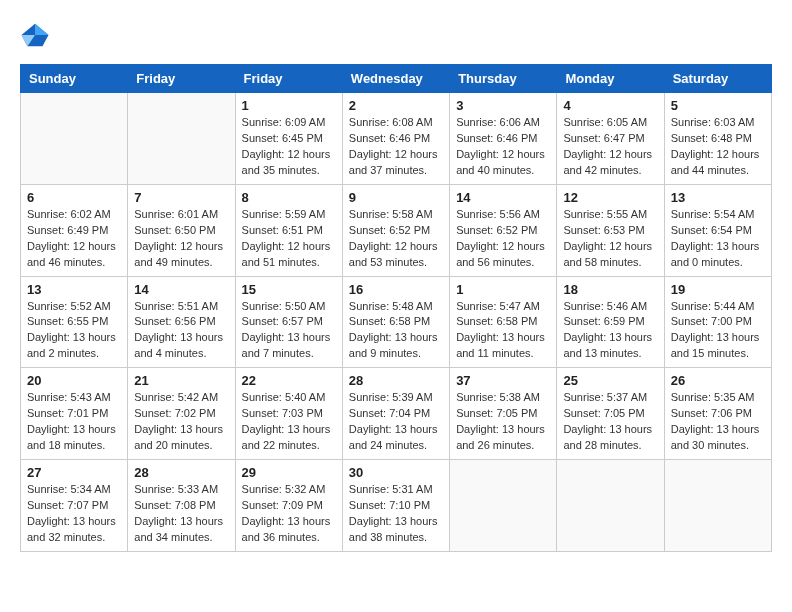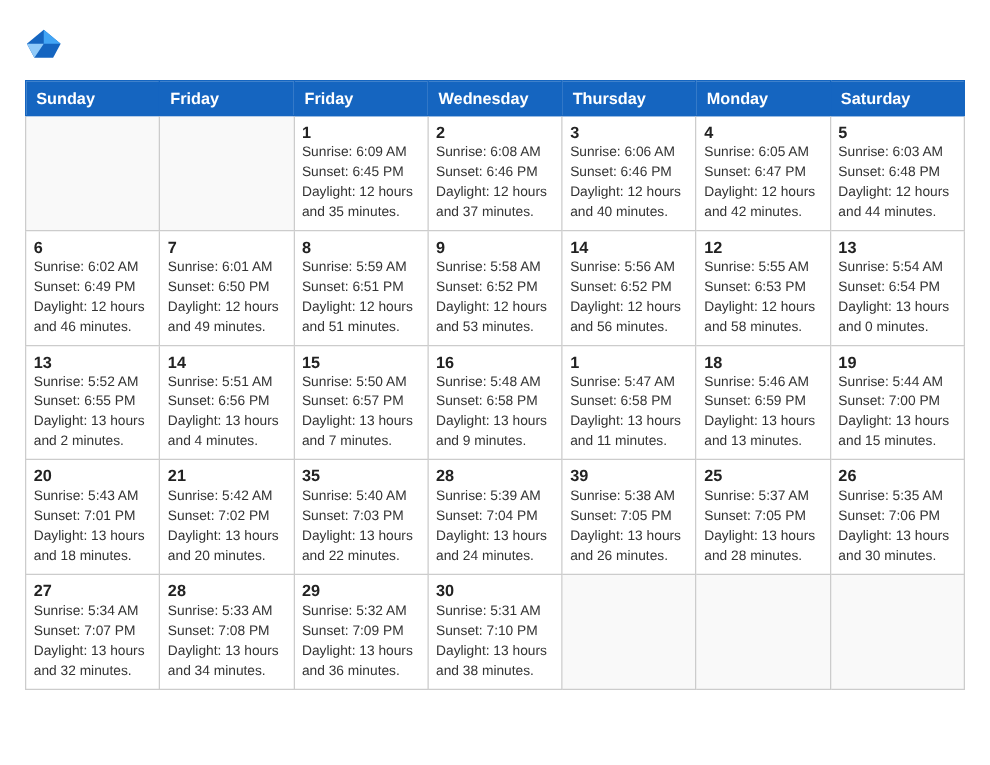--- a/index.html
+++ b/index.html
@@ -217,29 +217,29 @@
         <tr>
           <td>
             <div class="day-num">20</div>
             <div class="day-info">Sunrise: 5:43 AM<br>Sunset: 7:01 PM<br>Daylight: 13 hours and 18 minutes.</div>
           </td>
           <td>
             <div class="day-num">21</div>
             <div class="day-info">Sunrise: 5:42 AM<br>Sunset: 7:02 PM<br>Daylight: 13 hours and 20 minutes.</div>
           </td>
           <td>
-            <div class="day-num">35</div>
+            <div class="day-num">22</div>
             <div class="day-info">Sunrise: 5:40 AM<br>Sunset: 7:03 PM<br>Daylight: 13 hours and 22 minutes.</div>
           </td>
           <td>
             <div class="day-num">28</div>
             <div class="day-info">Sunrise: 5:39 AM<br>Sunset: 7:04 PM<br>Daylight: 13 hours and 24 minutes.</div>
           </td>
           <td>
-            <div class="day-num">39</div>
+            <div class="day-num">37</div>
             <div class="day-info">Sunrise: 5:38 AM<br>Sunset: 7:05 PM<br>Daylight: 13 hours and 26 minutes.</div>
           </td>
           <td>
             <div class="day-num">25</div>
             <div class="day-info">Sunrise: 5:37 AM<br>Sunset: 7:05 PM<br>Daylight: 13 hours and 28 minutes.</div>
           </td>
           <td>
             <div class="day-num">26</div>
             <div class="day-info">Sunrise: 5:35 AM<br>Sunset: 7:06 PM<br>Daylight: 13 hours and 30 minutes.</div>
           </td>

